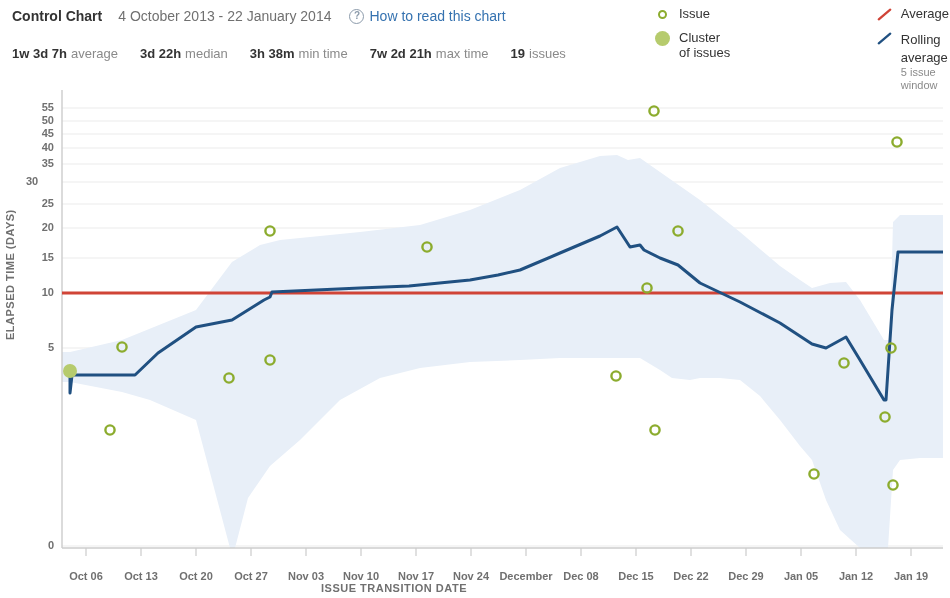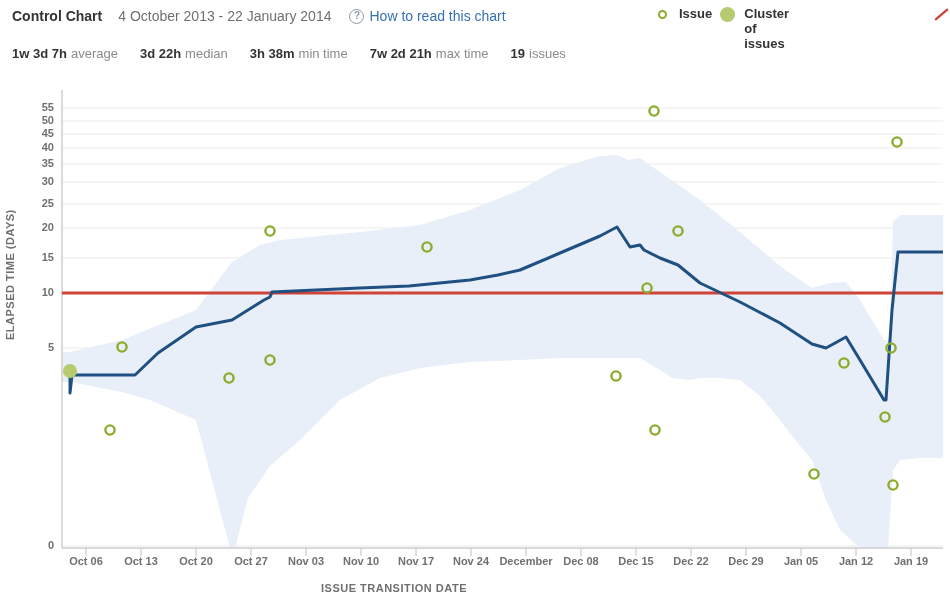--- a/index.html
+++ b/index.html
@@ -17,38 +17,38 @@
   .date-range{font-size:14px;color:#707070;margin-left:16px;}
   .help-link{font-size:14px;color:#3572b0;margin-left:18px;display:flex;align-items:center;gap:5px;text-decoration:none;cursor:pointer;}
   .q-icon{display:inline-block;width:13px;height:13px;border:1.3px solid #8c9bab;border-radius:50%;
           font-size:10px;line-height:12px;text-align:center;color:#8c9bab;font-weight:bold;}
   .stats-row{position:absolute;left:12px;top:44px;display:flex;align-items:baseline;}
   .stat{margin-right:22px;white-space:nowrap;}
   .stat b{font-size:13px;font-weight:bold;color:#333;}
   .stat span{font-size:13px;color:#8a8a8a;margin-left:4px;}
 
   .legend{position:absolute;left:655px;top:6px;display:flex;gap:0;}
-  .legend-col{display:flex;flex-direction:row;gap:8px;font-weight:bold;}
+  .legend-col{display:flex;flex-direction:column;gap:8px;}
   .legend-col.c2{margin-left:145px;}
   .legend-item{display:flex;align-items:flex-start;gap:9px;}
   .legend-label{font-size:13px;color:#333;line-height:15px;max-width:120px;}
   .legend-sub{font-size:11px;color:#8a8a8a;line-height:13px;display:block;}
   .swatch{width:15px;height:15px;flex:0 0 15px;display:flex;align-items:center;justify-content:center;margin-top:1px;}
   .ring{width:9px;height:9px;border-radius:50%;border:2.2px solid #8cac2e;box-sizing:border-box;}
   .dot{width:15px;height:15px;border-radius:50%;background:#b6cb6d;}
   .slash{width:17px;height:15px;}
 
   .plot{position:absolute;left:0;top:90px;width:950px;height:508px;}
   .ylabel{position:absolute;left:4px;top:250px;transform:rotate(-90deg);transform-origin:left top;
           font-size:11px;font-weight:bold;letter-spacing:.5px;color:#707070;white-space:nowrap;}
   .xlabel{position:absolute;left:0;top:492px;width:788px;text-align:center;
           font-size:11px;font-weight:bold;letter-spacing:.5px;color:#707070;}
   .ytick{position:absolute;right:0;width:44px;text-align:right;font-size:11px;font-weight:bold;color:#707070;transform:translateY(-7px);}
   .yticks{position:absolute;left:6px;top:0;width:48px;height:460px;}
-  .xticks{position:absolute;left:0;top:459px;width:768px;height:30px;}
+  .xticks{position:absolute;left:0;top:474px;width:768px;height:30px;}
   .xtick{position:absolute;font-size:11px;font-weight:bold;color:#707070;transform:translateX(-50%);top:6px;white-space:nowrap;}
   svg{display:block;}
 </style>
 </head>
 <body>
 
 <div class="header">
   <div class="title-row">
     <span class="chart-title">Control Chart</span>
     <span class="date-range">4 October 2013 - 22 January 2014</span>
@@ -98,36 +98,40 @@
             </svg>
         </span>
         <span class="legend-label">Average</span>
       </div>
       <div class="legend-item">
         <span class="swatch">
           <svg class="slash" viewBox="0 0 17 15">
               <line x1="2" y1="13" x2="15" y2="2" stroke="#205081" stroke-width="2.6" stroke-linecap="round"></line>
             </svg>
         </span>
+        <span>
+          <span class="legend-label">Rolling average</span>
+          <span class="legend-sub">5 issue window</span>
+        </span>
       </div>
     </div>
   </div>
 </div>
 
 <div class="plot">
   <div class="ylabel">ELAPSED TIME (DAYS)</div>
   <div class="xlabel">ISSUE TRANSITION DATE</div>
   <div class="yticks">
       <div class="ytick" style="top: 456px;">0</div>
       <div class="ytick" style="top: 258px;">5</div>
       <div class="ytick" style="top: 203px;">10</div>
       <div class="ytick" style="top: 168px;">15</div>
       <div class="ytick" style="top: 138px;">20</div>
       <div class="ytick" style="top: 114px;">25</div>
-      <div class="ytick" style="top: 92px;">30</div>
+      <div class="ytick" style="top: 92px; text-align: center;">30</div>
       <div class="ytick" style="top: 74px;">35</div>
       <div class="ytick" style="top: 58px;">40</div>
       <div class="ytick" style="top: 44px;">45</div>
       <div class="ytick" style="top: 31px;">50</div>
       <div class="ytick" style="top: 18px;">55</div>
     </div>
   <div class="xticks">
       <div class="xtick" style="left: 86px;">Oct 06</div>
       <div class="xtick" style="left: 141px;">Oct 13</div>
       <div class="xtick" style="left: 196px; text-align: right;">Oct 20</div>

